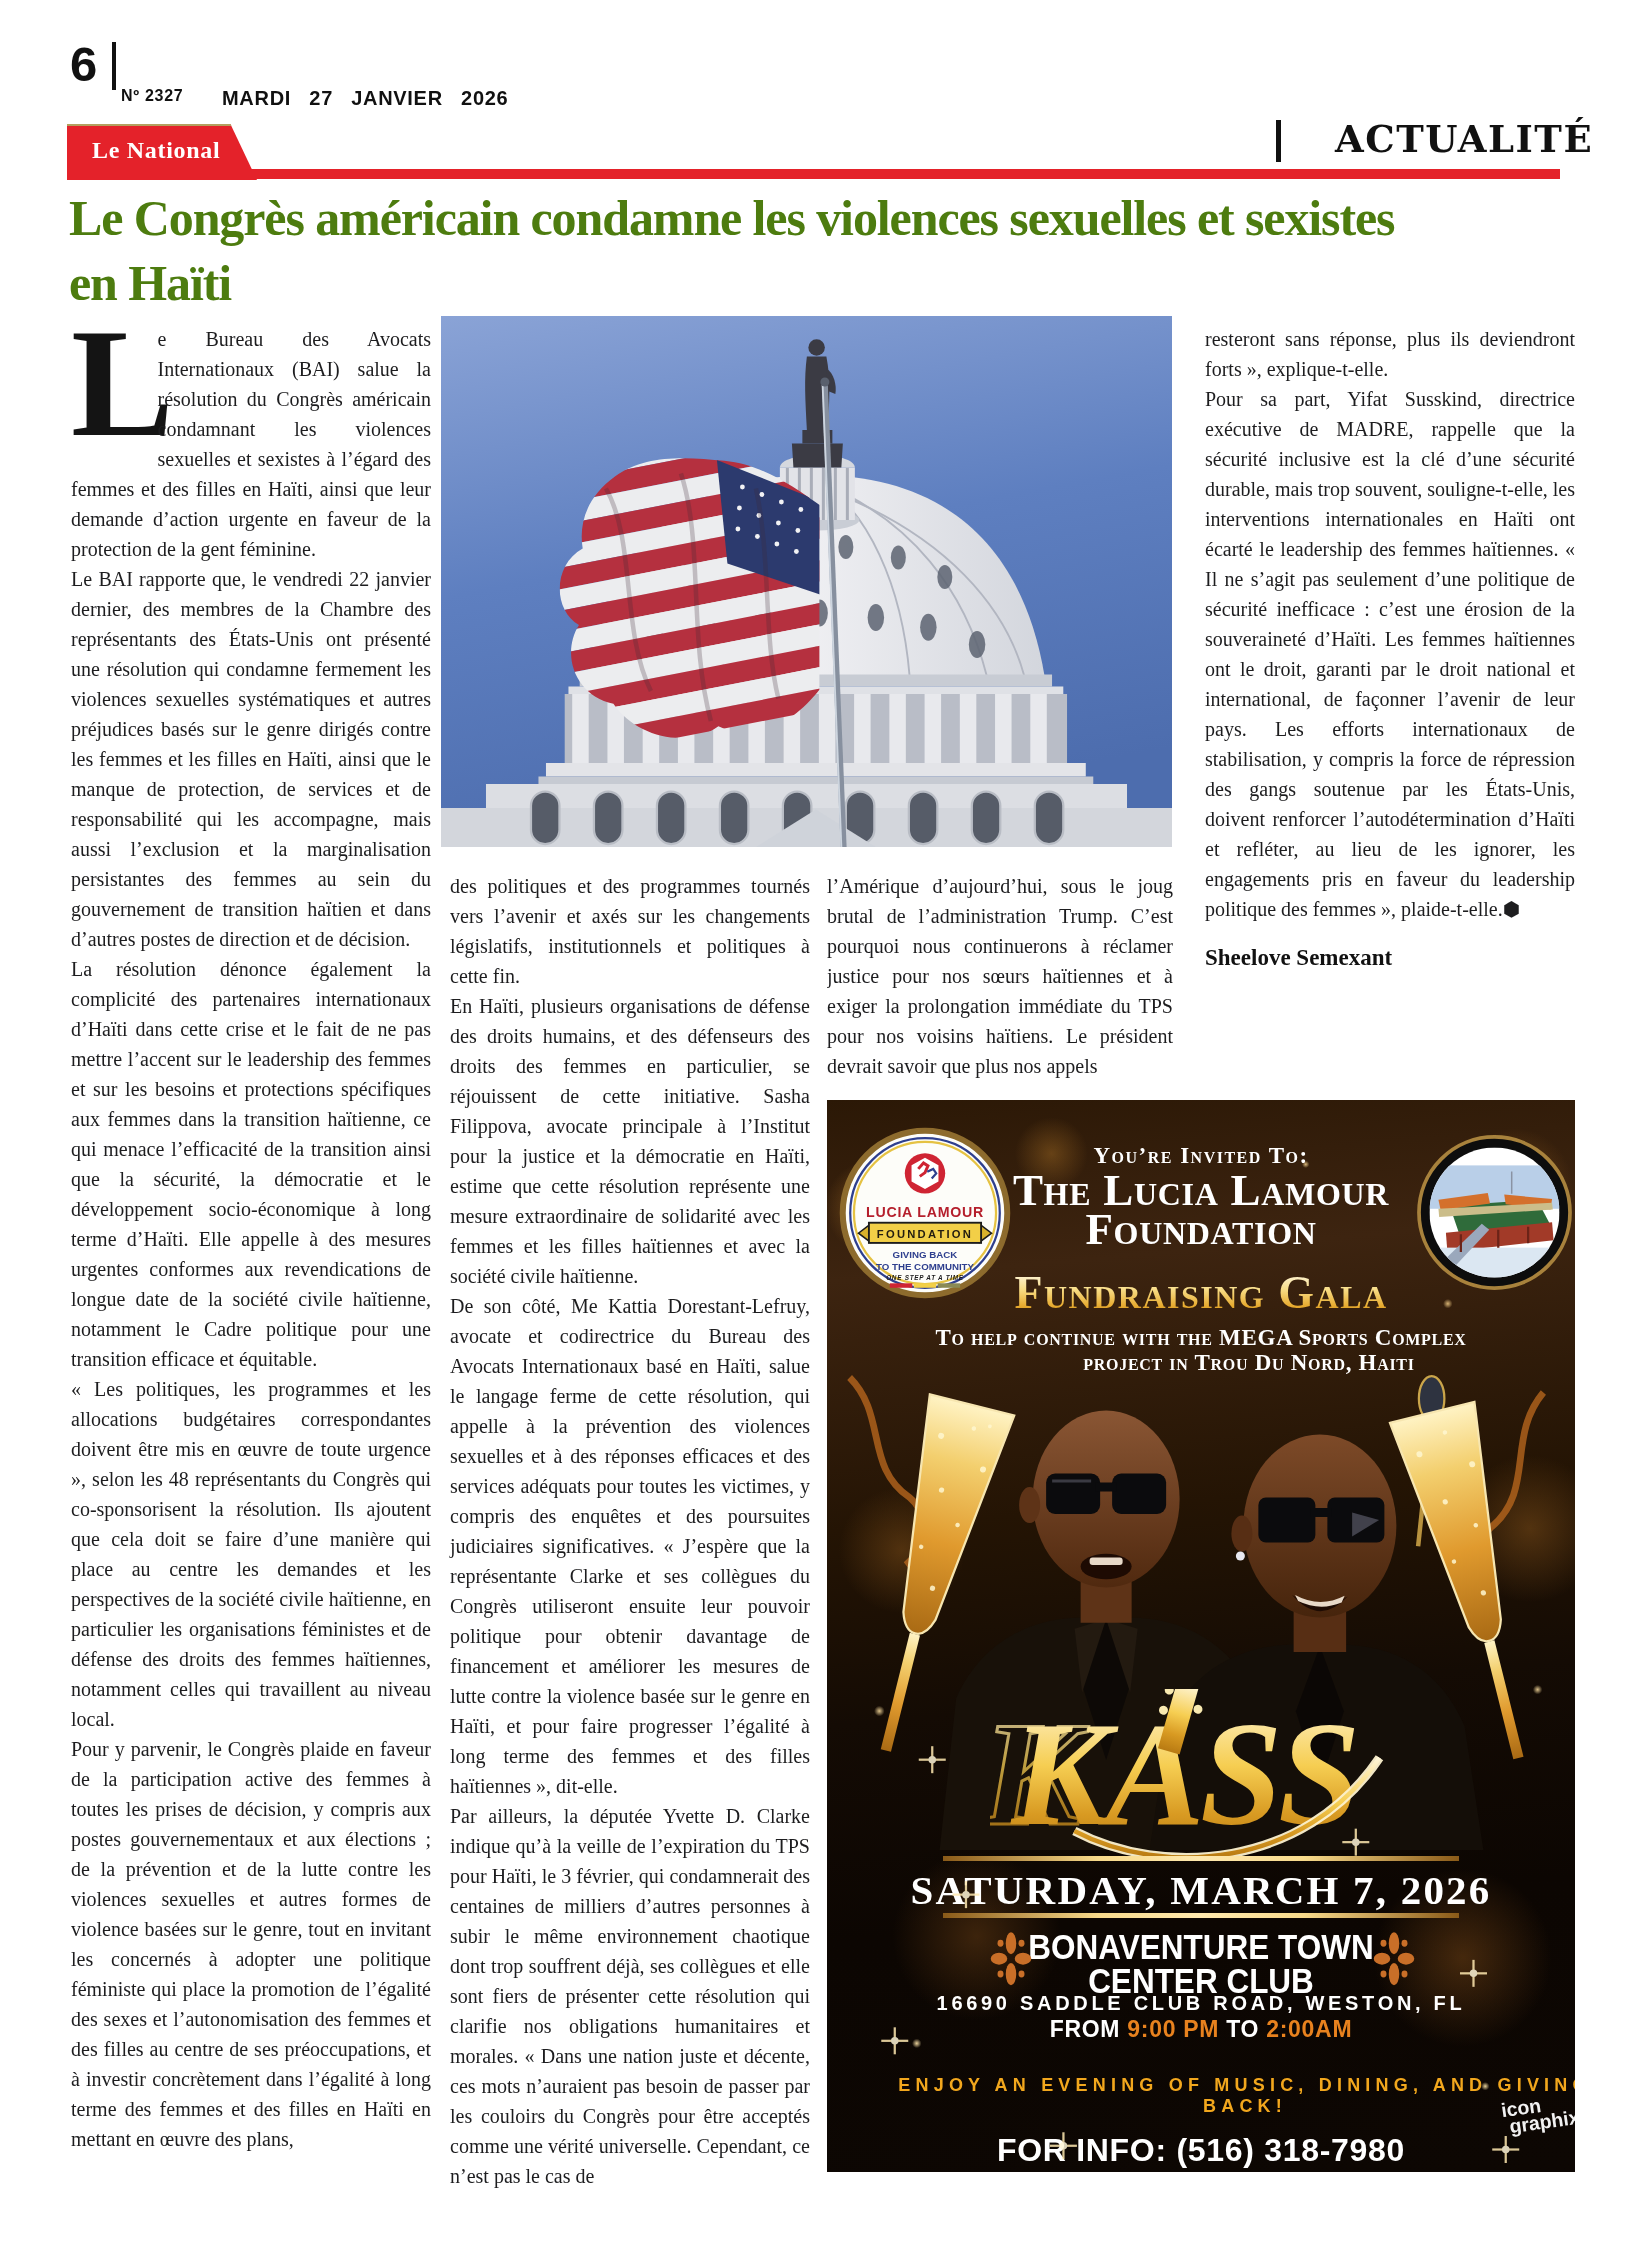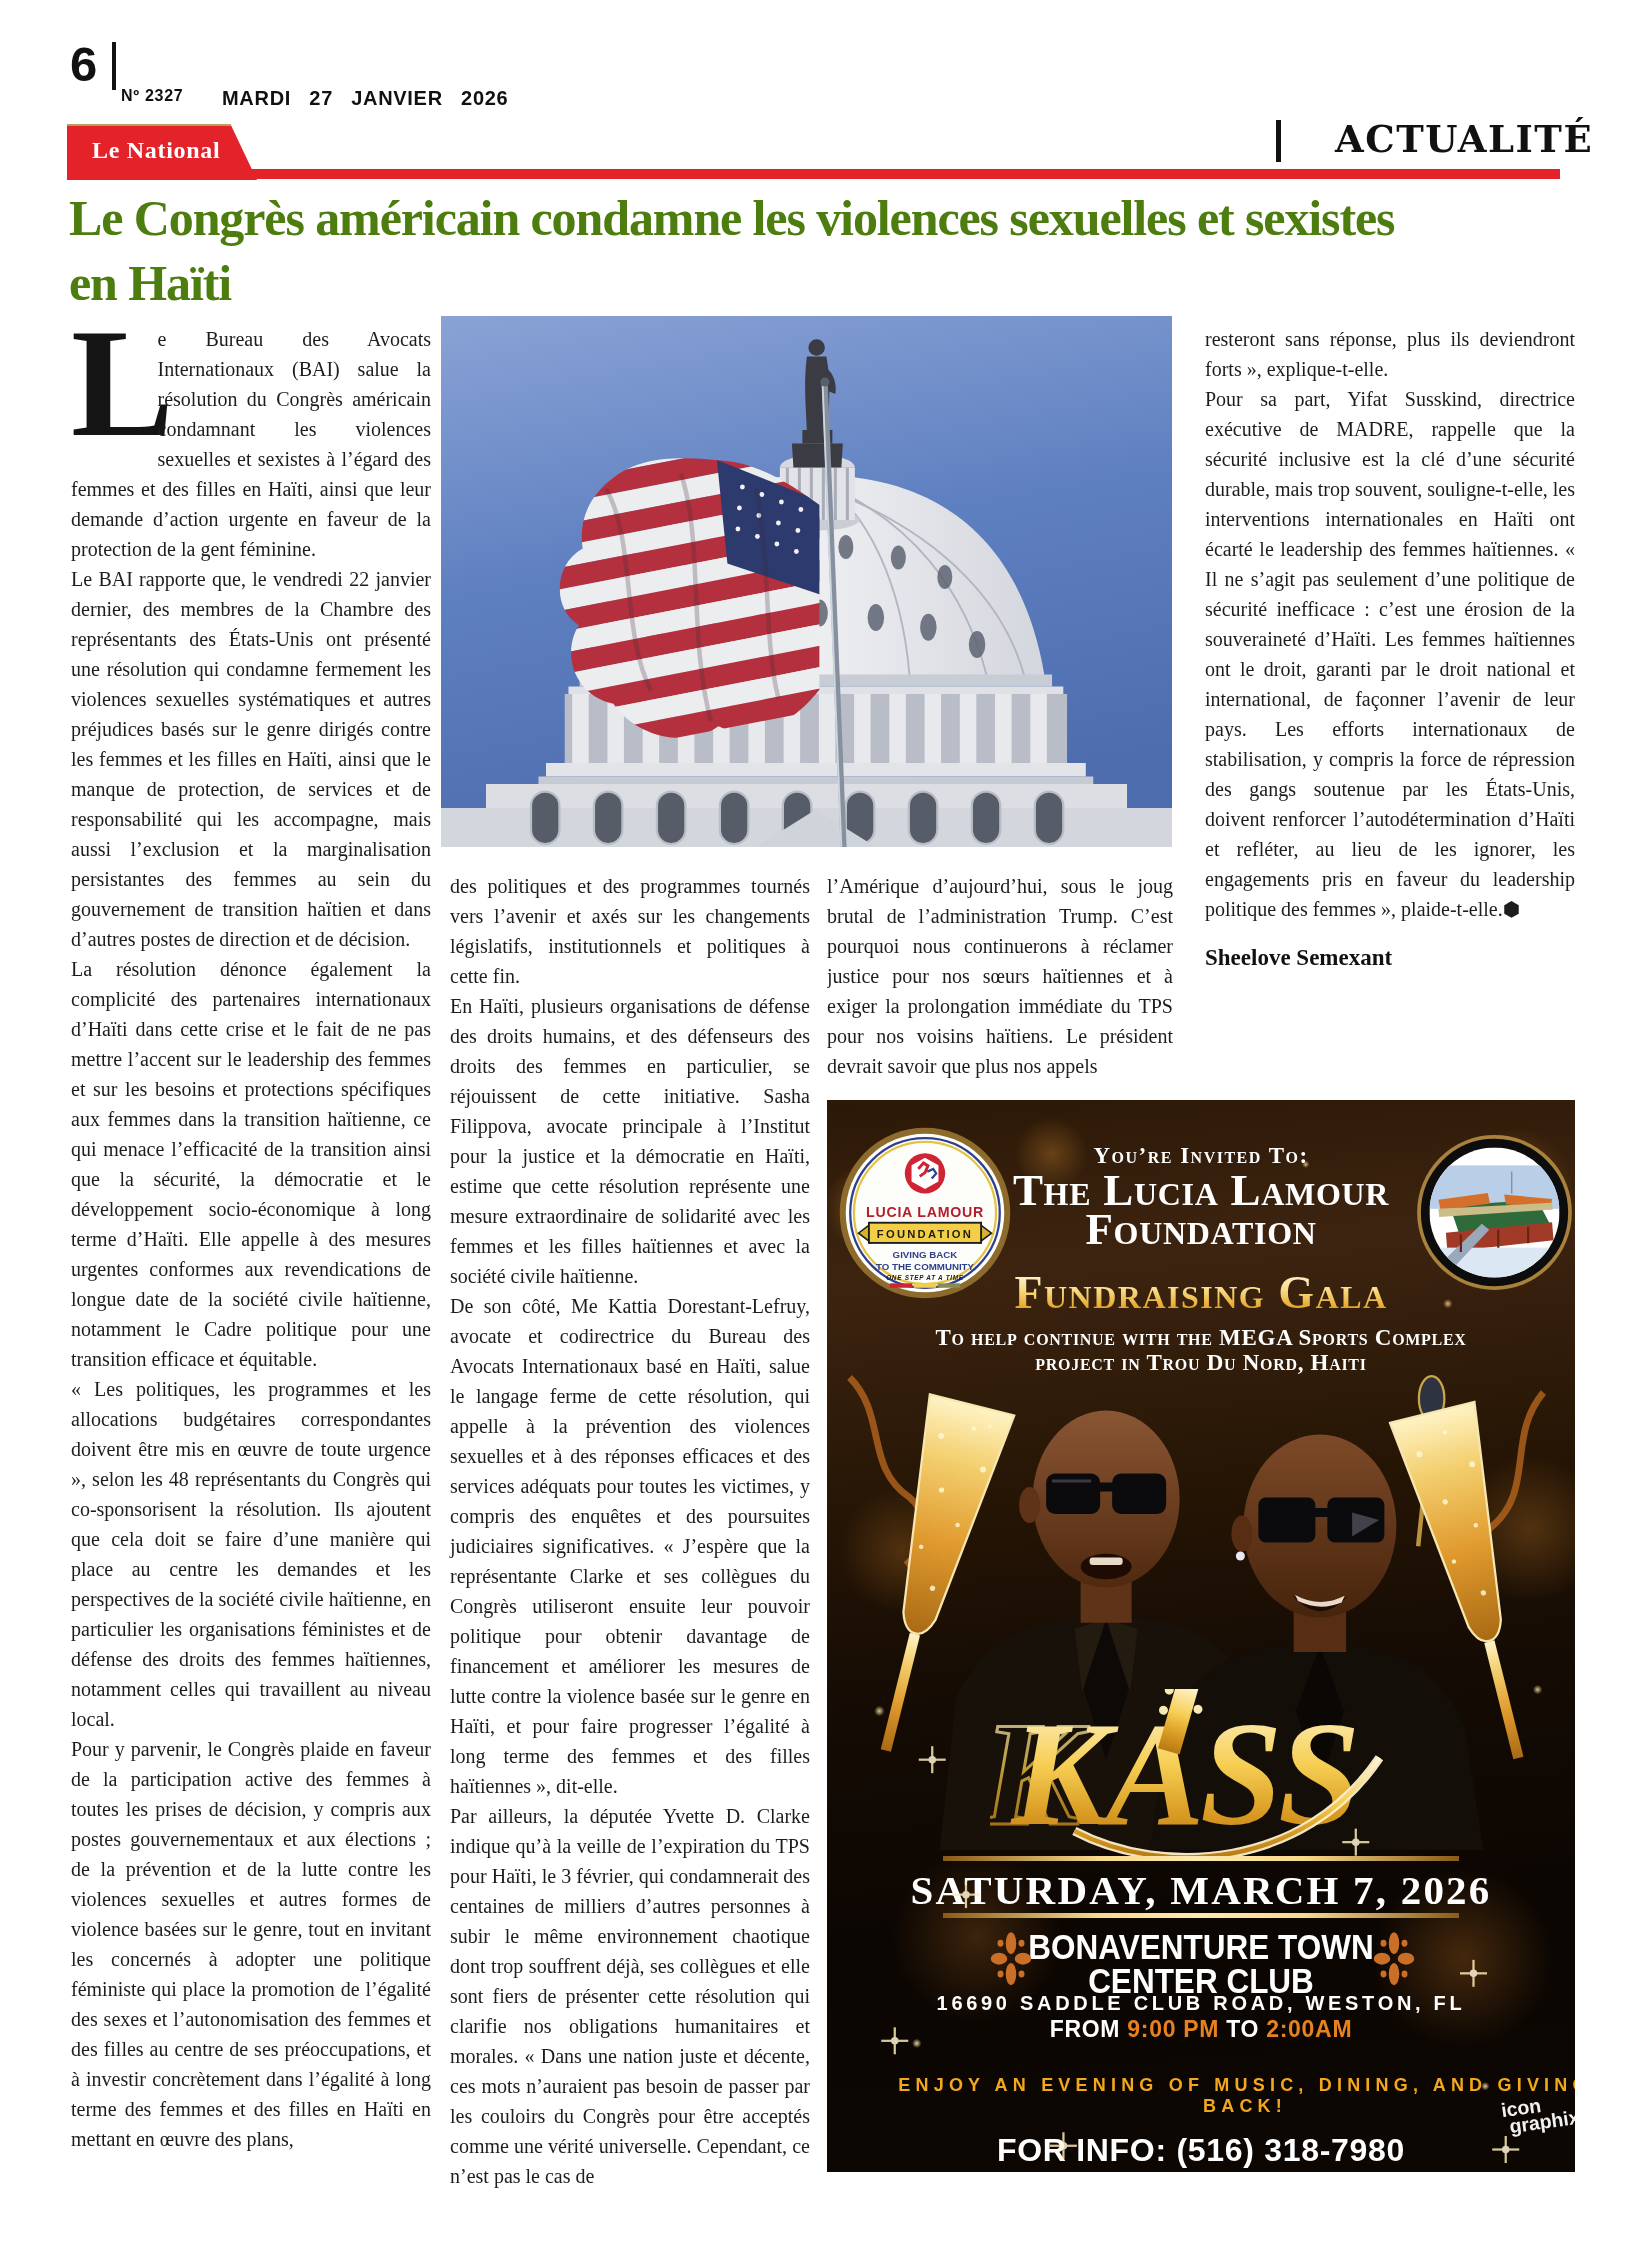--- a/index.html
+++ b/index.html
@@ -53,21 +53,21 @@
   .sc{font-variant:small-caps;font-family:"Liberation Serif",serif;}
   .ad-invite{top:43px;font-size:23px;letter-spacing:1.5px;font-weight:bold;}
   .ad-title{font-weight:bold;font-size:45px;line-height:37px;letter-spacing:0.7px;}
   .ad-title1{top:72px;}
   .ad-title2{top:111px;}
   .ad-gala{top:166px;font-weight:bold;font-size:46px;letter-spacing:1.5px;
            background:linear-gradient(180deg,#ffffff 0%,#f8dc84 45%,#e7ab30 75%,#c8871a 100%);
            -webkit-background-clip:text;background-clip:text;color:transparent;}
   .ad-purpose{font-weight:bold;font-size:23px;letter-spacing:0.7px;}
   .ad-purpose1{top:225px;}
-  .ad-purpose2{top:250px;}
+  .ad-purpose2{top:250px;padding-left:48px;}
   .badge-left{left:12px;top:27px;}
   .badge-right{left:589px;top:34px;}
   .men{left:0px;top:270px;}
   .kass{left:163px;top:589px;}
   .gold-line{left:116px;width:516px;height:5.2px;background:linear-gradient(90deg,#8a5a18,#f7d98a 30%,#ffe9ae 50%,#f7d98a 70%,#8a5a18);}
   .gl1{top:756px;} .gl2{top:813px;}
   .ad-date{top:766px;font-weight:bold;font-size:41px;letter-spacing:2.2px;font-family:"Liberation Serif",serif;}
   .ad-venue{top:829px;transform:scaleY(1.14);transform-origin:center top;
             font-family:"Liberation Sans",sans-serif;font-weight:bold;font-size:31.5px;line-height:30px;letter-spacing:0px;}
   .ornament{position:absolute;top:1.5px;}

